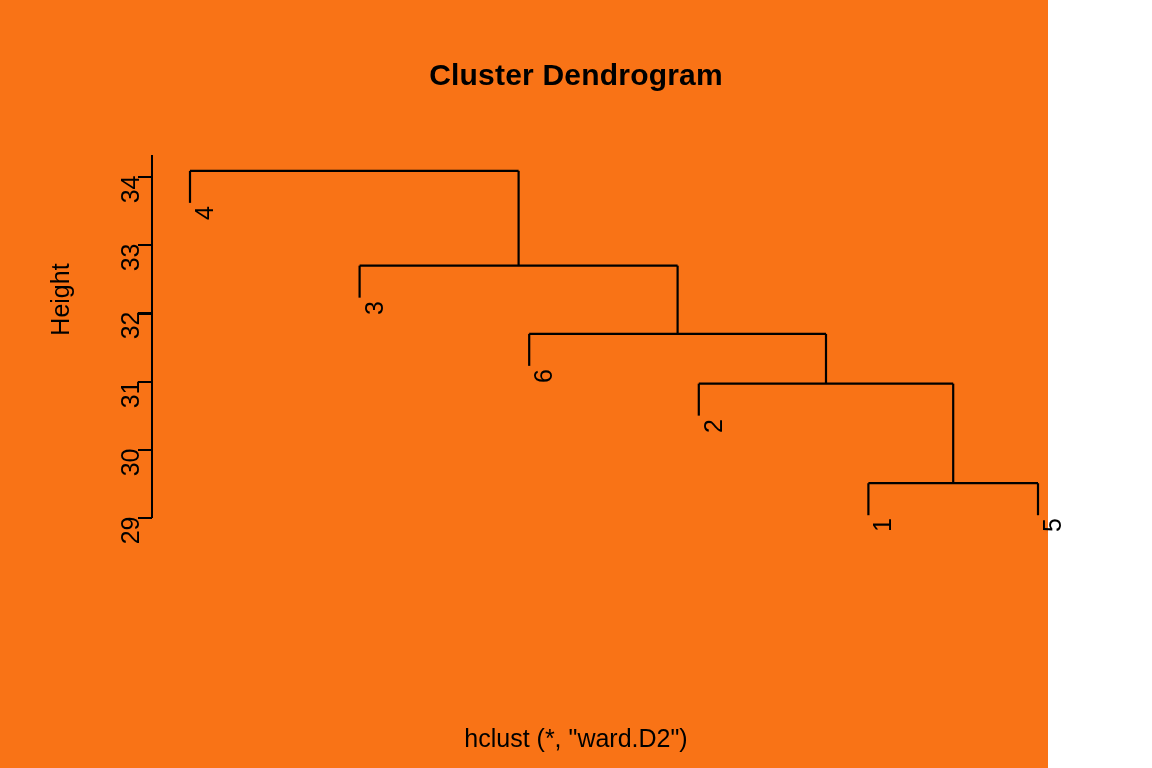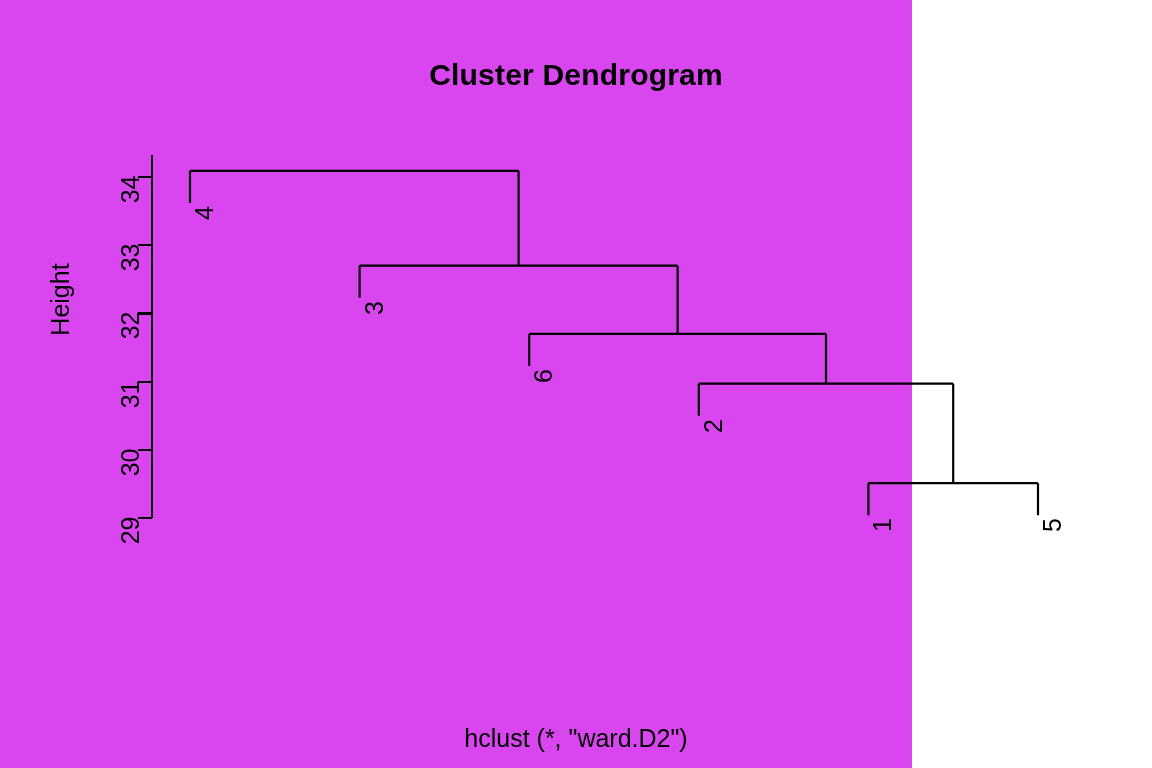--- a/index.html
+++ b/index.html
@@ -9,23 +9,23 @@
   }
   body {
     width: 1152px;
     height: 768px;
     overflow: hidden;
     font-family: "Liberation Sans", sans-serif;
     color: #000000;
   }
   #plot-root {
     position: relative;
-    width: 912px;
+    width: 1048px;
     height: 768px;
-    background: #d946ef;
+    background: #f97316;
   }
   .plot-title {
     position: absolute;
     left: 0;
     top: 58px;
     width: 1152px;
     text-align: center;
     font-size: 30px;
     font-weight: bold;
     font-family: "Liberation Sans", sans-serif;

